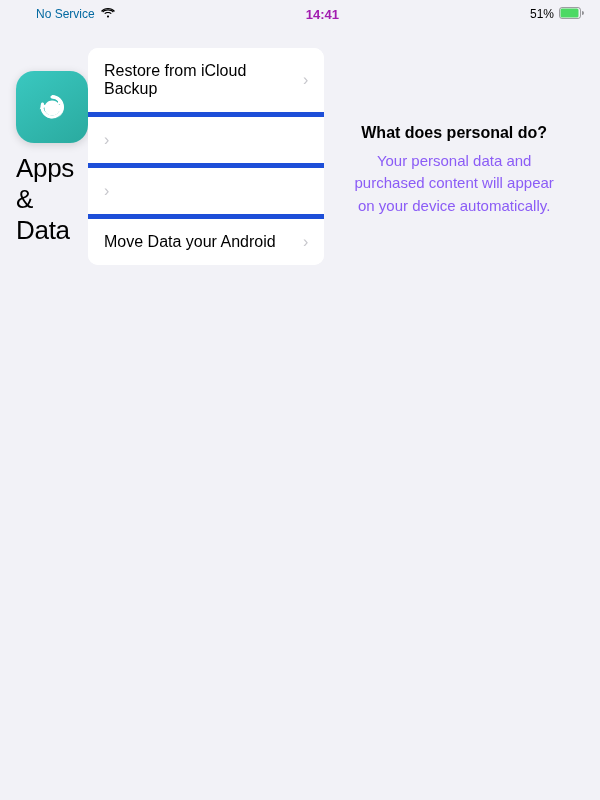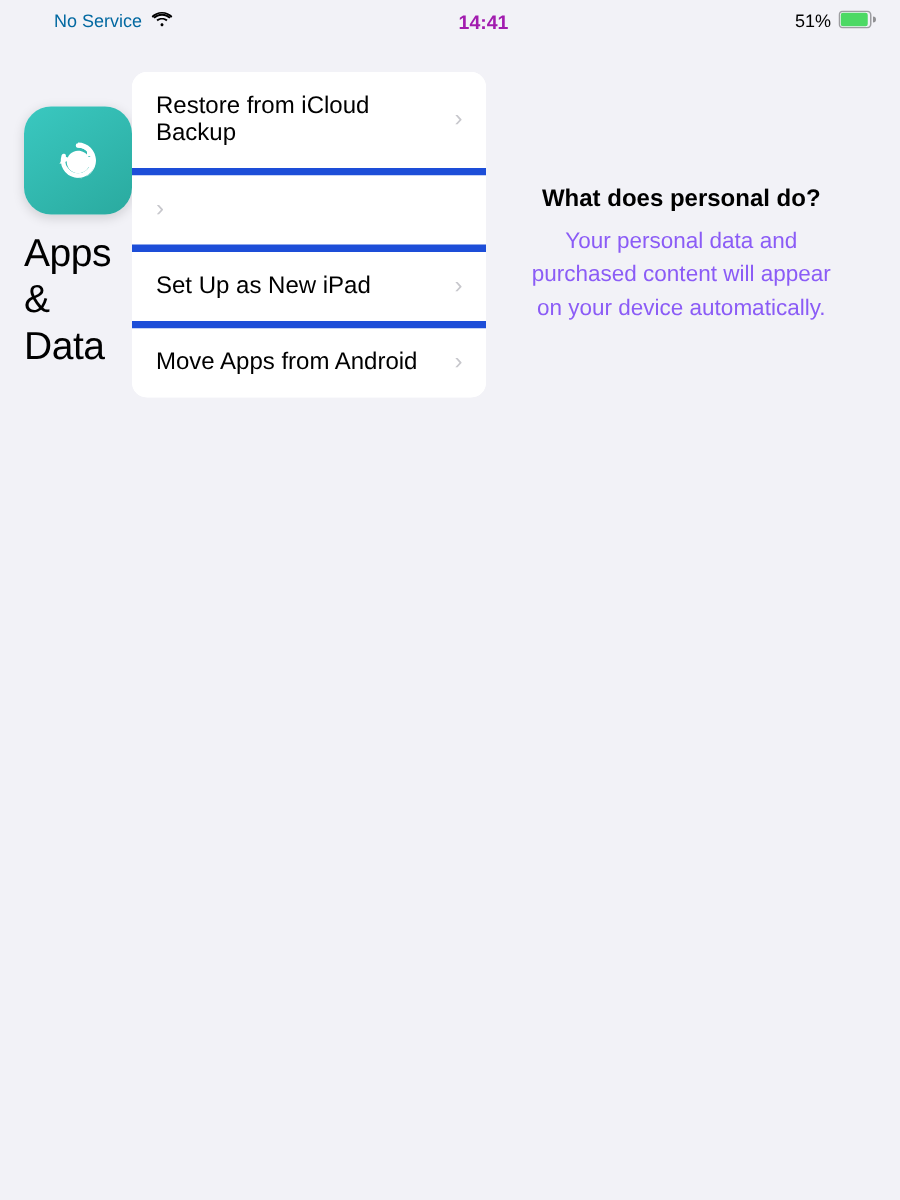--- a/index.html
+++ b/index.html
@@ -195,25 +195,24 @@
 
   <div class="menu-list">
     <div class="menu-item">
       <span class="menu-item-label">Restore from iCloud Backup</span>
       <span class="chevron">›</span>
     </div>
     <div class="menu-item">
       <span class="chevron">›</span>
     </div>
     <div class="menu-item">
-      <span class="menu-item-label">Set Up as New iPad</span>
-      <span class="chevron">›</span>
-    </div>
-    <div class="menu-item">
-      <span class="menu-item-label">Move Apps from Android</span>
+      <span class="chevron">›</span>
+    </div>
+    <div class="menu-item">
+      <span class="menu-item-label">Move Data your Android</span>
       <span class="chevron">›</span>
     </div>
   </div>
 
   <div class="info-section">
     <p class="info-title">What does personal do?</p>
     <p class="info-body">Your personal data and purchased content will appear on your device automatically.</p>
   </div>
 
 </div>

